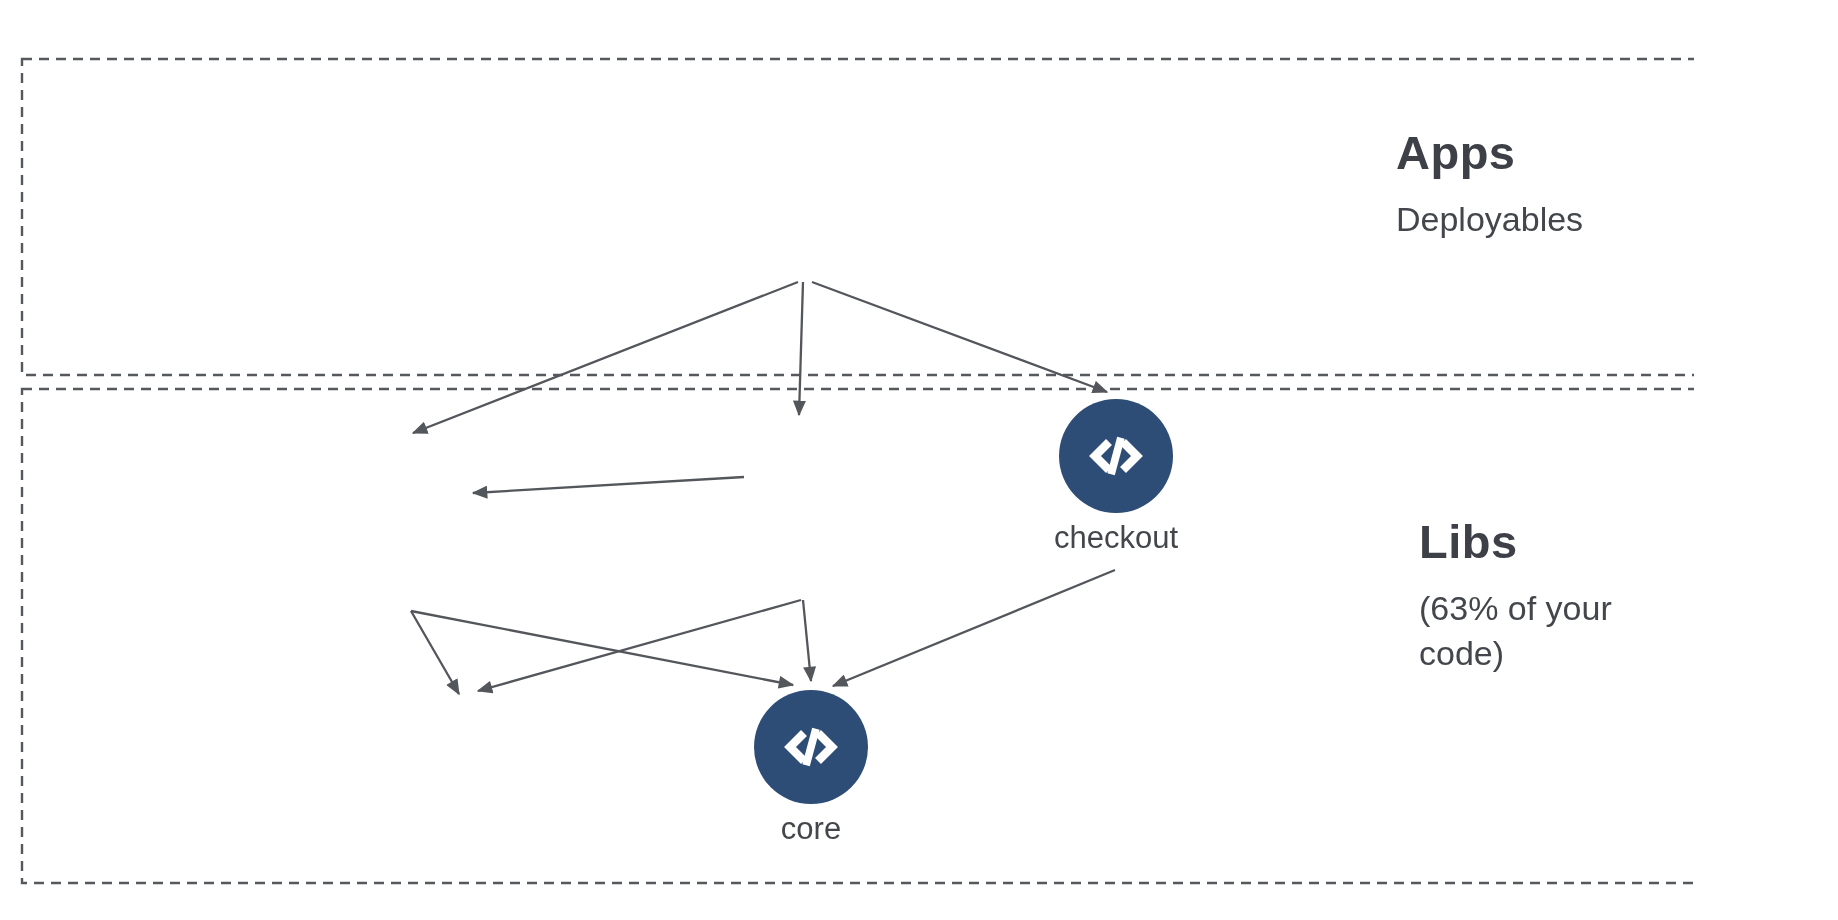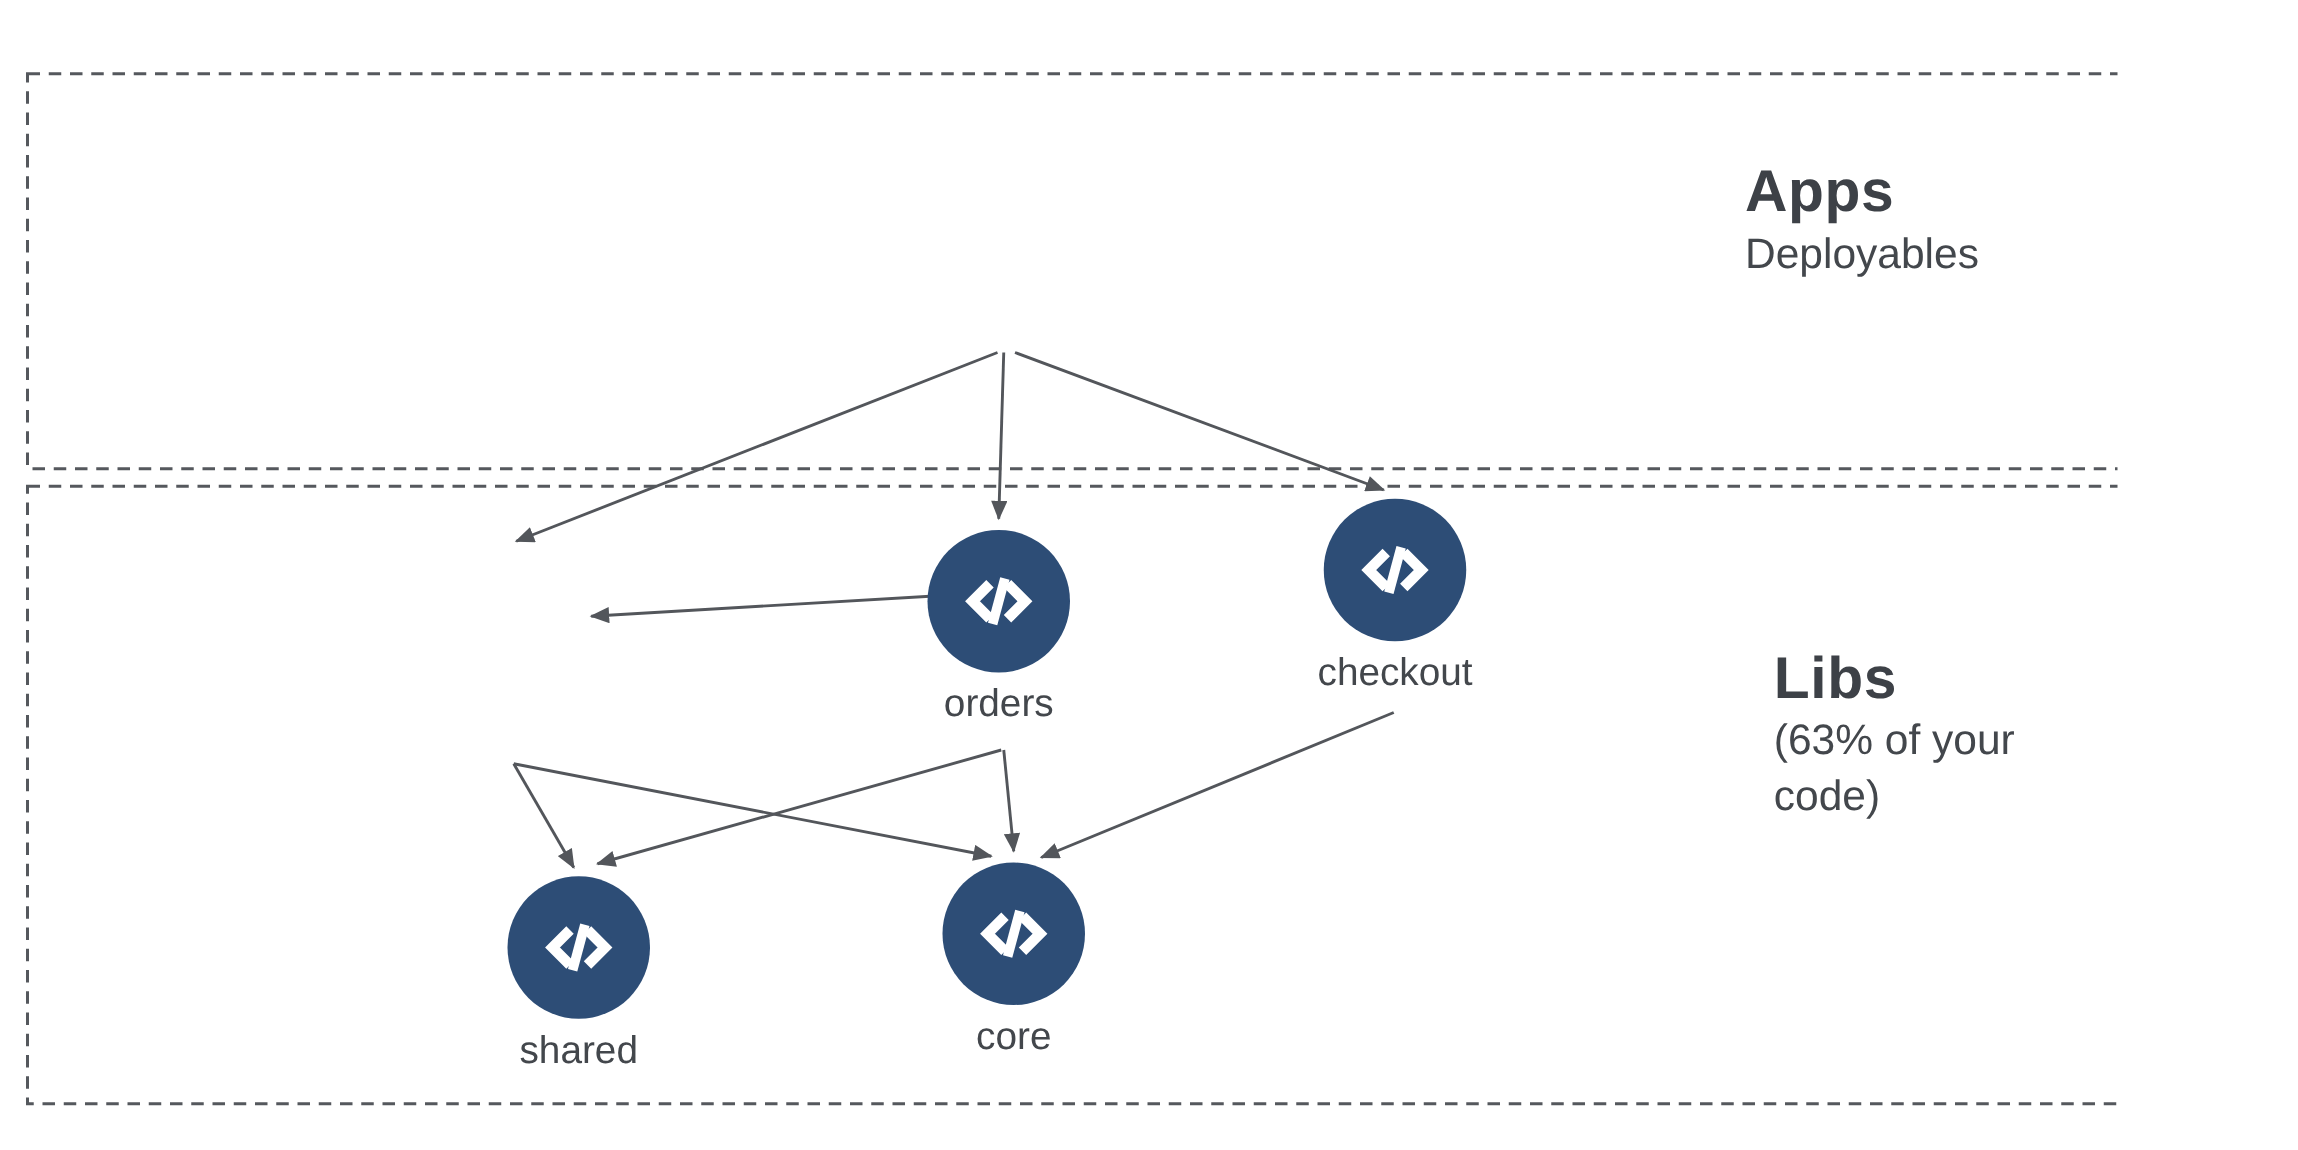--- a/index.html
+++ b/index.html
@@ -17,21 +17,21 @@
   .canvas{position:relative;width:1694px;height:920px;background:#ffffff;overflow:hidden;}
 
   svg.edge-layer{position:absolute;left:0;top:0;width:1838px;height:920px;}
   .section-rect{fill:none;stroke:var(--border-color);stroke-width:2.4px;stroke-dasharray:10 7;}
   .edge{stroke:var(--edge-color);stroke-width:2.3px;}
   #arrow path{fill:var(--edge-color);}
 
   
   .section-label{position:absolute;color:var(--heading-color);}
   .section-label .title{font-size:47px;font-weight:700;line-height:1.22;letter-spacing:0.5px;}
-  .section-label .subtitle{font-size:34px;font-weight:400;line-height:1.3;color:var(--label-color);}
+  .section-label .subtitle{font-size:34px;font-weight:400;line-height:1.3;color:var(--label-color);margin-top:16px;}
   .apps-label{left:1396px;top:124px;}
   .libs-label{left:1419px;top:513px;}
 
   
   .lib-node{position:absolute;display:flex;flex-direction:column;align-items:center;}
   .lib-circle{width:114px;height:114px;border-radius:50%;background:var(--node-fill);
               display:flex;align-items:center;justify-content:center;}
   .lib-circle svg{width:70px;height:70px;}
   .node-label{margin-top:7px;font-size:31px;color:var(--label-color);white-space:nowrap;}
 
@@ -77,52 +77,32 @@
     <div class="subtitle">Deployables</div>
   </div>
 
   <div class="section-label libs-label">
     <div class="title">Libs</div>
     <div class="subtitle">(63% of your code)</div>
   </div>
 
 
 
-  <div class="lib-node" style="left:742px;top:424px;">
-    <div class="lib-circle">
-      <svg viewBox="0 0 100 100">
-        <polyline class="code-glyph" points="40,30 20,50 40,70"></polyline>
-        <line class="code-glyph-slash" x1="57" y1="24" x2="43" y2="76"></line>
-        <polyline class="code-glyph" points="60,30 80,50 60,70"></polyline>
-      </svg>
-    </div>
-    <div class="node-label">orders</div>
-  </div>
 
   <div class="lib-node" style="left:1054px;top:399px;justify-content:center;">
     <div class="lib-circle">
       <svg viewBox="0 0 100 100">
         <polyline class="code-glyph" points="40,30 20,50 40,70"></polyline>
         <line class="code-glyph-slash" x1="57" y1="24" x2="43" y2="76"></line>
         <polyline class="code-glyph" points="60,30 80,50 60,70"></polyline>
       </svg>
     </div>
     <div class="node-label">checkout</div>
   </div>
 
-  <div class="lib-node" style="left:406px;top:701px;">
-    <div class="lib-circle">
-      <svg viewBox="0 0 100 100">
-        <polyline class="code-glyph" points="40,30 20,50 40,70"></polyline>
-        <line class="code-glyph-slash" x1="57" y1="24" x2="43" y2="76"></line>
-        <polyline class="code-glyph" points="60,30 80,50 60,70"></polyline>
-      </svg>
-    </div>
-    <div class="node-label">shared</div>
-  </div>
 
   <div class="lib-node" style="left:754px;top:690px;text-align:right;">
     <div class="lib-circle">
       <svg viewBox="0 0 100 100">
         <polyline class="code-glyph" points="40,30 20,50 40,70"></polyline>
         <line class="code-glyph-slash" x1="57" y1="24" x2="43" y2="76"></line>
         <polyline class="code-glyph" points="60,30 80,50 60,70"></polyline>
       </svg>
     </div>
     <div class="node-label">core</div>

